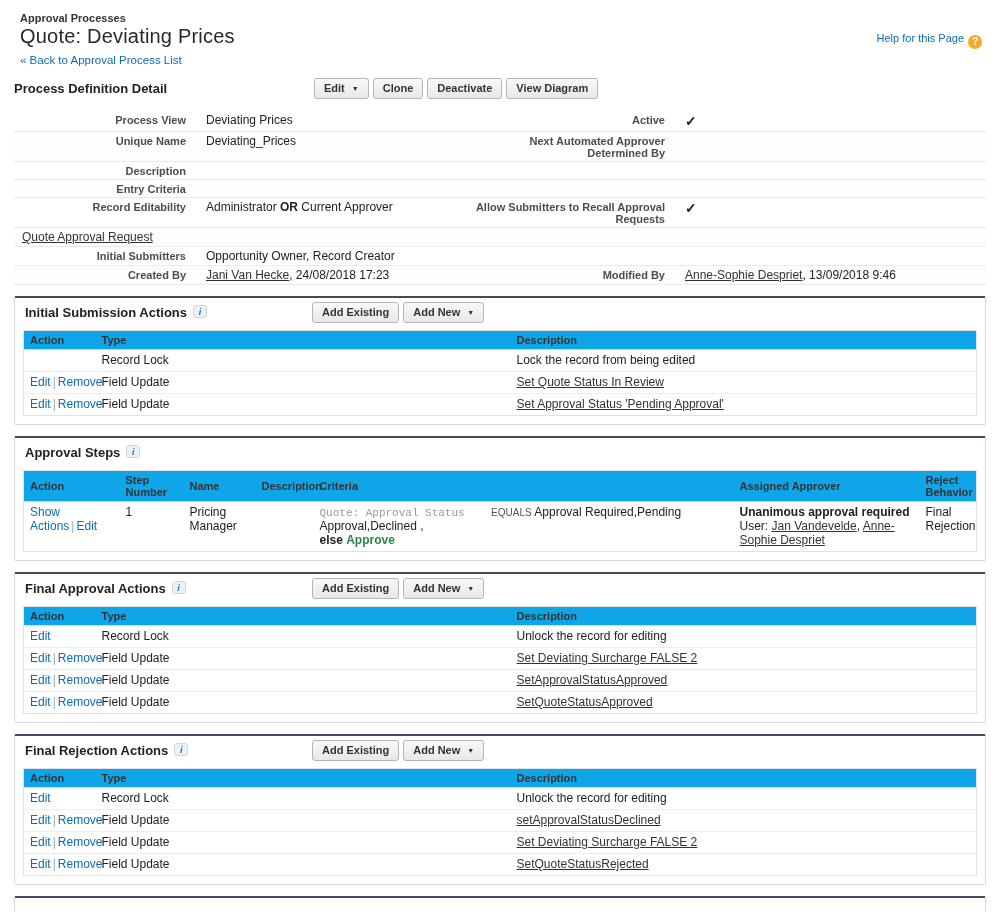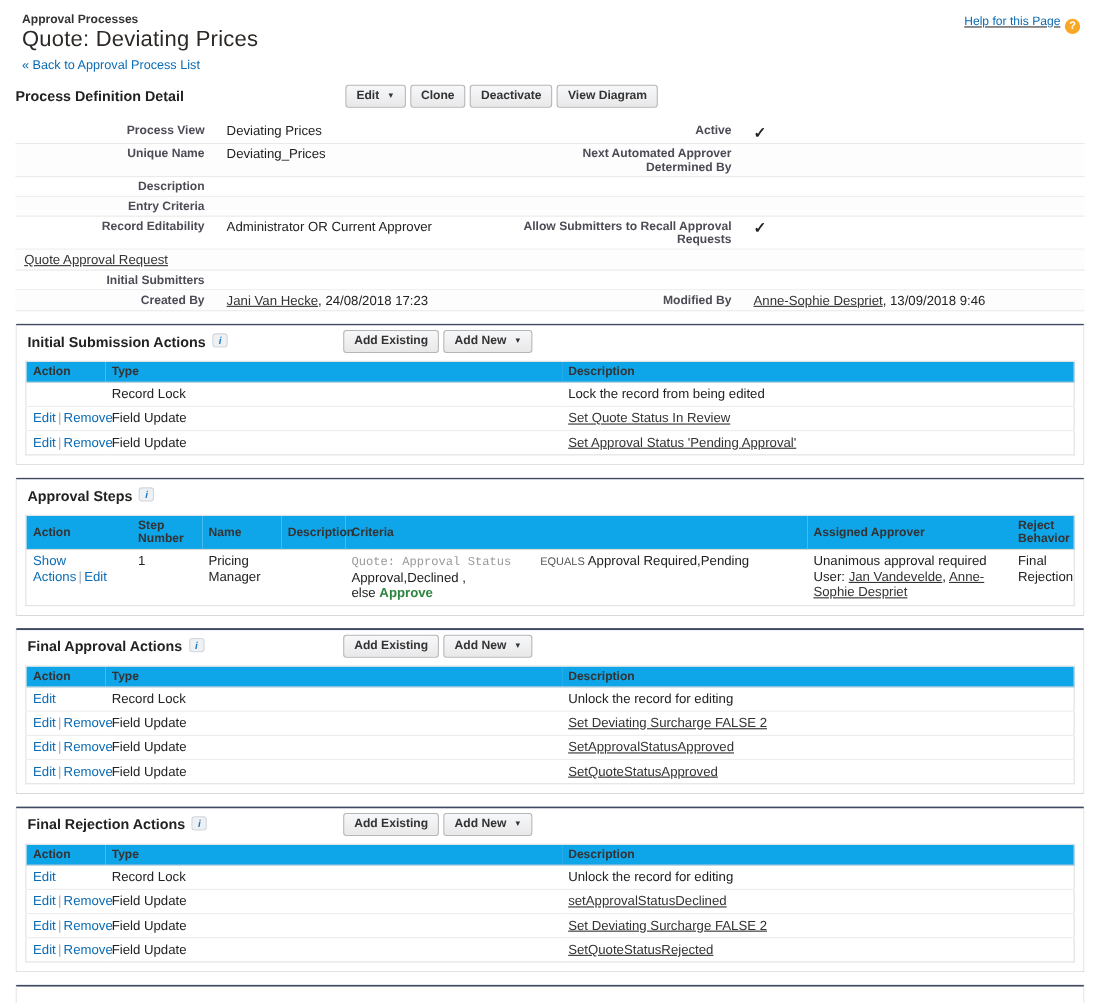--- a/index.html
+++ b/index.html
@@ -13,21 +13,21 @@
   .blue-link { color:#0b6cb5; }
   .dark-link { color:#333; text-decoration:underline; }
 
   .page { padding:12px 14px 0 14px; }
 
   
   .topbar { position:relative; padding-left:6px; }
   .breadcrumb { font-size:11px; font-weight:bold; color:#333; }
   .page-title { font-size:20px; color:#2b2826; margin-top:1px; letter-spacing:0.2px; }
   .back-link { font-size:11.5px; display:inline-block; margin:6px 0 0 6px; }
-  .help-wrap { position:absolute; top:2px; right:4px; font-size:11px;text-decoration:underline; }
+  .help-wrap { position:absolute; top:20px; right:4px; font-size:11px; }
   .help-icon {
     display:inline-block; width:14px; height:14px; line-height:14px; text-align:center;
     background:#f9a825; color:#fff; border-radius:50%; font-size:10px; font-weight:bold;
     vertical-align:-3px; margin-left:4px;
   }
 
   
   .btn {
     display:inline-block; font-size:11px; font-weight:bold; color:#333;
     background:linear-gradient(#f7f8fa,#e8e8e9);
@@ -90,21 +90,21 @@
   
   .steps .c-action { width:96px; }
   .steps .c-step { width:64px; }
   .steps .c-name { width:72px; }
   .steps .c-desc { width:58px; }
   .steps .c-crit { width:420px; }
   .steps .c-appr { width:186px; }
   .steps .c-rej  { width:auto; }
   .mono { font-family:"Liberation Mono","DejaVu Sans Mono",monospace; color:#9a9a9a; font-size:11px; }
   .op { font-size:10px; color:#555;padding-left:23px; }
-  .bold { font-weight:normal; }
+  .bold { font-weight:bold; }
   .green { color:#2e8540; font-weight:bold; }
   .steps td { padding-top:6px; padding-bottom:8px; }
 </style>
 </head>
 <body>
 
 <div class="page">
 
   
   <div class="topbar">
@@ -156,20 +156,21 @@
         <div class="dlabel">Allow Submitters to Recall Approval Requests</div>
         <div class="dvalue"><span class="check">✓</span></div>
       </div>
       <div class="drow">
         <div class="dvalue"><a class="dark-link">Quote Approval Request</a></div>
         <div class="dlabel"></div>
           <div class="dvalue"></div>
       </div>
       <div class="drow">
         <div class="dlabel">Initial Submitters</div>
+        <div class="dvalue">Opportunity Owner, Record Creator</div>
         <div class="dlabel"></div>
           <div class="dvalue"></div>
       </div>
       <div class="drow">
         <div class="dlabel">Created By</div>
         <div class="dvalue"><a class="dark-link">Jani Van Hecke</a><span>, 24/08/2018 17:23</span></div>
         <div class="dlabel">Modified By</div>
         <div class="dvalue"><a class="dark-link">Anne-Sophie Despriet</a><span>, 13/09/2018 9:46</span></div>
       </div>
     </div>

